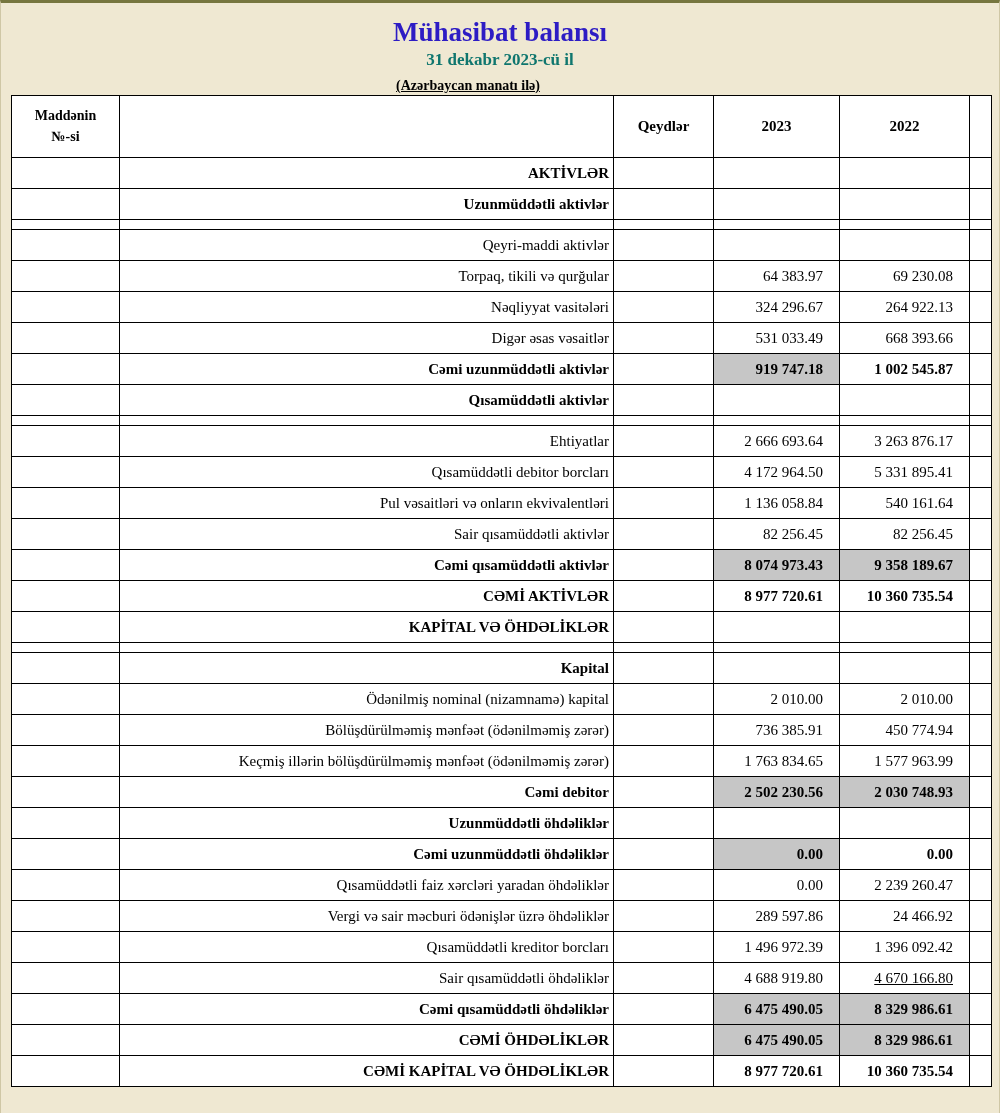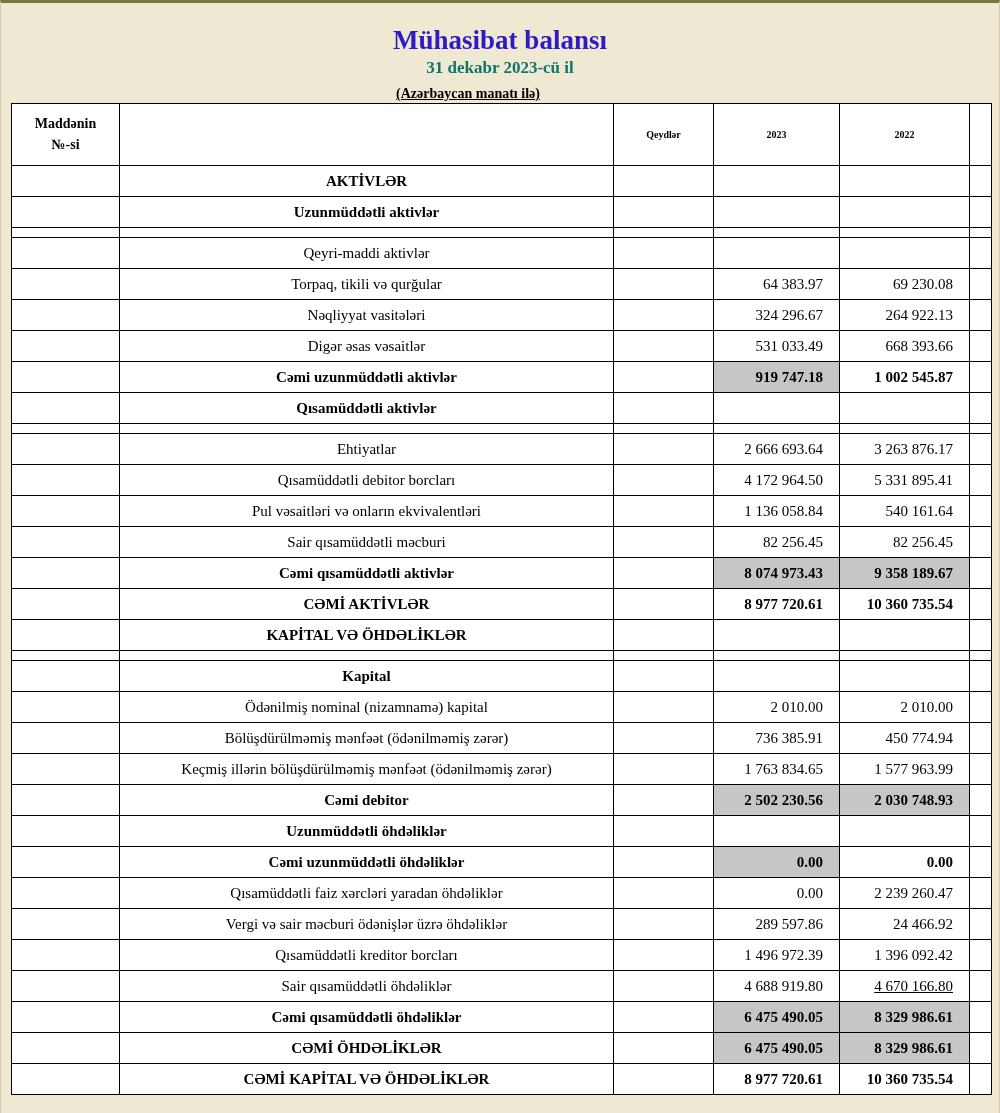--- a/index.html
+++ b/index.html
@@ -14,21 +14,21 @@
   }
   .page {
     position: relative;
     width: 1000px;
     height: 1113px;
     border-top: 3px solid #76763f;
     border-left: 1px solid #cfc7a6;
     border-right: 1px solid #cfc7a6;
   }
   .page-title {
-    margin: 22px 0 2px 0;
+    margin: 14px 0 2px 0;
     text-align: center;
     font-size: 27px;
     font-weight: bold;
     color: #2d1cc4;
   }
   .page-subtitle {
     margin: 0 0 4px 0;
     text-align: center;
     font-size: 17px;
     font-weight: bold;
@@ -50,32 +50,32 @@
     table-layout: fixed;
   }
   table.bs th, table.bs td {
     border: 1px solid #000;
     overflow: hidden;
   }
   thead th {
     height: 62px;
     vertical-align: middle;
     text-align: center;
-    font-size: 10px;
+    font-size: 15px;
     font-weight: bold;
     background: #ffffff;
   }
   th.h-no { font-size: 14px; line-height: 1.45; }
   tbody td {
     height: 31px;
     font-size: 15px;
     padding: 0 4px;
     vertical-align: middle;
   }
-  td.c-label { text-align: center; padding-left: 4px; }
+  td.c-label { text-align: right; padding-left: 4px; }
   td.c-val { text-align: right; padding-right: 16px; white-space: nowrap; }
   tr.bold td { font-weight: bold; }
   td.gray { background: #c6c6c6; margin-top: 13px; }
   td.u { text-decoration: underline; }
   tr.spacer td { height: 10px; line-height: 0; padding: 0; }
 </style>
 </head>
 <body>
 
 <div class="page">
@@ -206,21 +206,21 @@
         <tr>
           <td class="c-no"></td>
           <td class="c-label">Pul vəsaitləri və onların ekvivalentləri</td>
           <td class="c-notes"></td>
           <td class="c-val">1 136 058.84</td>
           <td class="c-val">540 161.64</td>
           <td class="c-edge"></td>
         </tr>
         <tr>
           <td class="c-no"></td>
-          <td class="c-label">Sair qısamüddətli məcburi</td>
+          <td class="c-label">Sair qısamüddətli aktivlər</td>
           <td class="c-notes"></td>
           <td class="c-val">82 256.45</td>
           <td class="c-val">82 256.45</td>
           <td class="c-edge"></td>
         </tr>
         <tr class="bold">
           <td class="c-no"></td>
           <td class="c-label">Cəmi qısamüddətli aktivlər</td>
           <td class="c-notes"></td>
           <td class="c-val gray">8 074 973.43</td>

